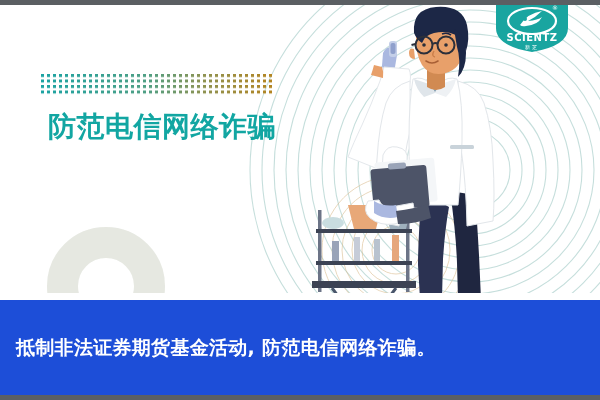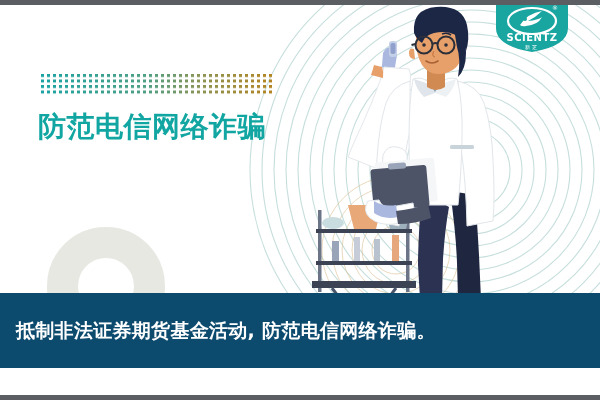--- a/index.html
+++ b/index.html
@@ -96,20 +96,21 @@
     z-index: 20;
   }
   .headline-line {
     color: #12a6a2;
     font-size: 28px;
     font-weight: bold;
     letter-spacing: 0.5px;
     line-height: 40px;
     white-space: nowrap;
     font-family: "DejaVu Sans", "Liberation Sans", sans-serif;
+    margin-left: 10px;
   }
 
   
   .illustration {
     position: absolute;
     right: 0;
     top: 0;
     width: 290px;
     height: 300px;
     z-index: 12;
@@ -122,24 +123,24 @@
     top: 0px;
     width: 72px;
     height: 52px;
     z-index: 40;
   }
 
   
   .banner {
     position: absolute;
     left: 0;
-    top: 293px;
-    width: 600px;
-    height: 75px;
-    background: #0c4a6e;
+    top: 300px;
+    width: 600px;
+    height: 95px;
+    background: #1d4ed8;
     z-index: 50;
     display: flex;
     align-items: center;
   }
   .banner-text {
     color: #ffffff;
     font-size: 19px;
     font-weight: bold;
     margin-left: 16px;
     letter-spacing: 0.3px;

